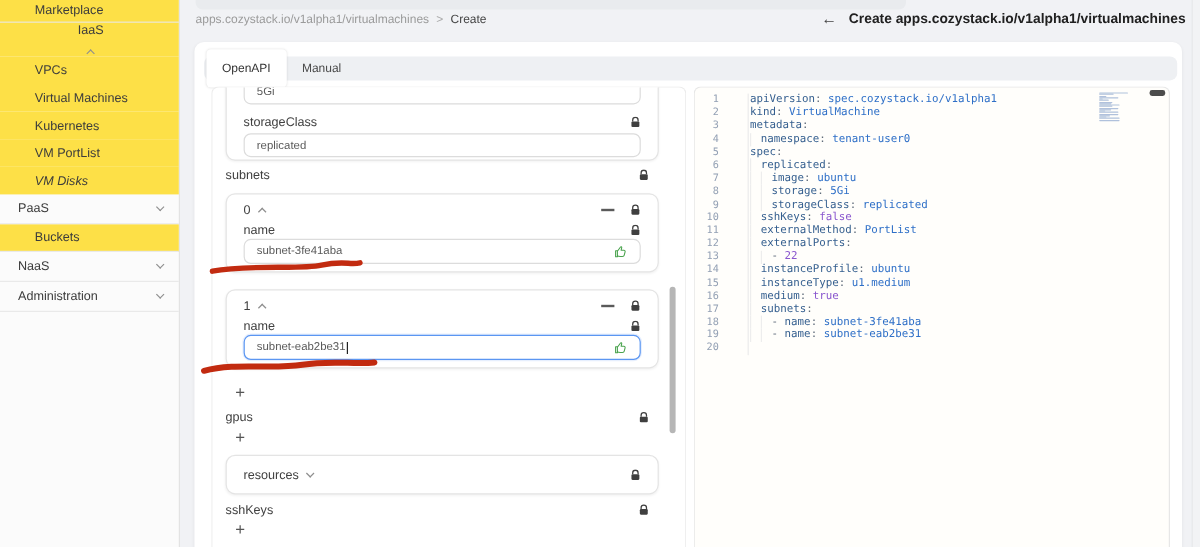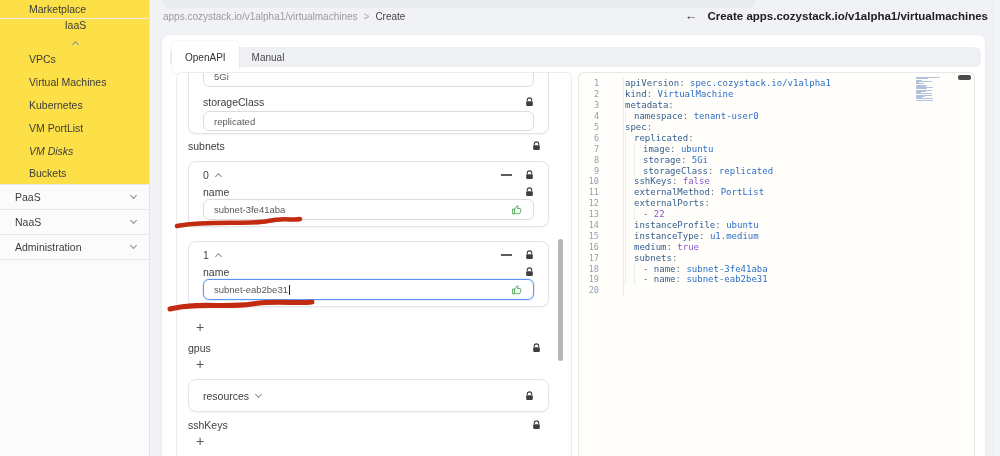--- a/index.html
+++ b/index.html
@@ -117,26 +117,26 @@
       </div>
       <div class="sb-row sb-child hl" style="height: 23px;">
         <span>Kubernetes</span>
       </div>
       <div class="sb-row sb-child hl" style="height: 23px;">
         <span>VM PortList</span>
       </div>
       <div class="sb-row sb-child hl" style="height: 23px; font-style: italic;">
         <span>VM Disks</span>
       </div>
-      <div class="sb-row sb-child hl sb-sep" style="height: 23px;">
-        <span>Buckets</span>
-      </div>
       <div class="sb-row sb-header sb-sep" style="height: 25px;">
         <span>PaaS</span>
         <span class="chev down"></span>
+      </div>
+      <div class="sb-row sb-child hl sb-sep" style="height: 23px;">
+        <span>Buckets</span>
       </div>
       <div class="sb-row sb-header sb-sep" style="height: 25px;">
         <span>NaaS</span>
         <span class="chev down"></span>
       </div>
       <div class="sb-row sb-header sb-sep" style="height: 25px;">
         <span>Administration</span>
         <span class="chev down"></span>
       </div>
     </div>

